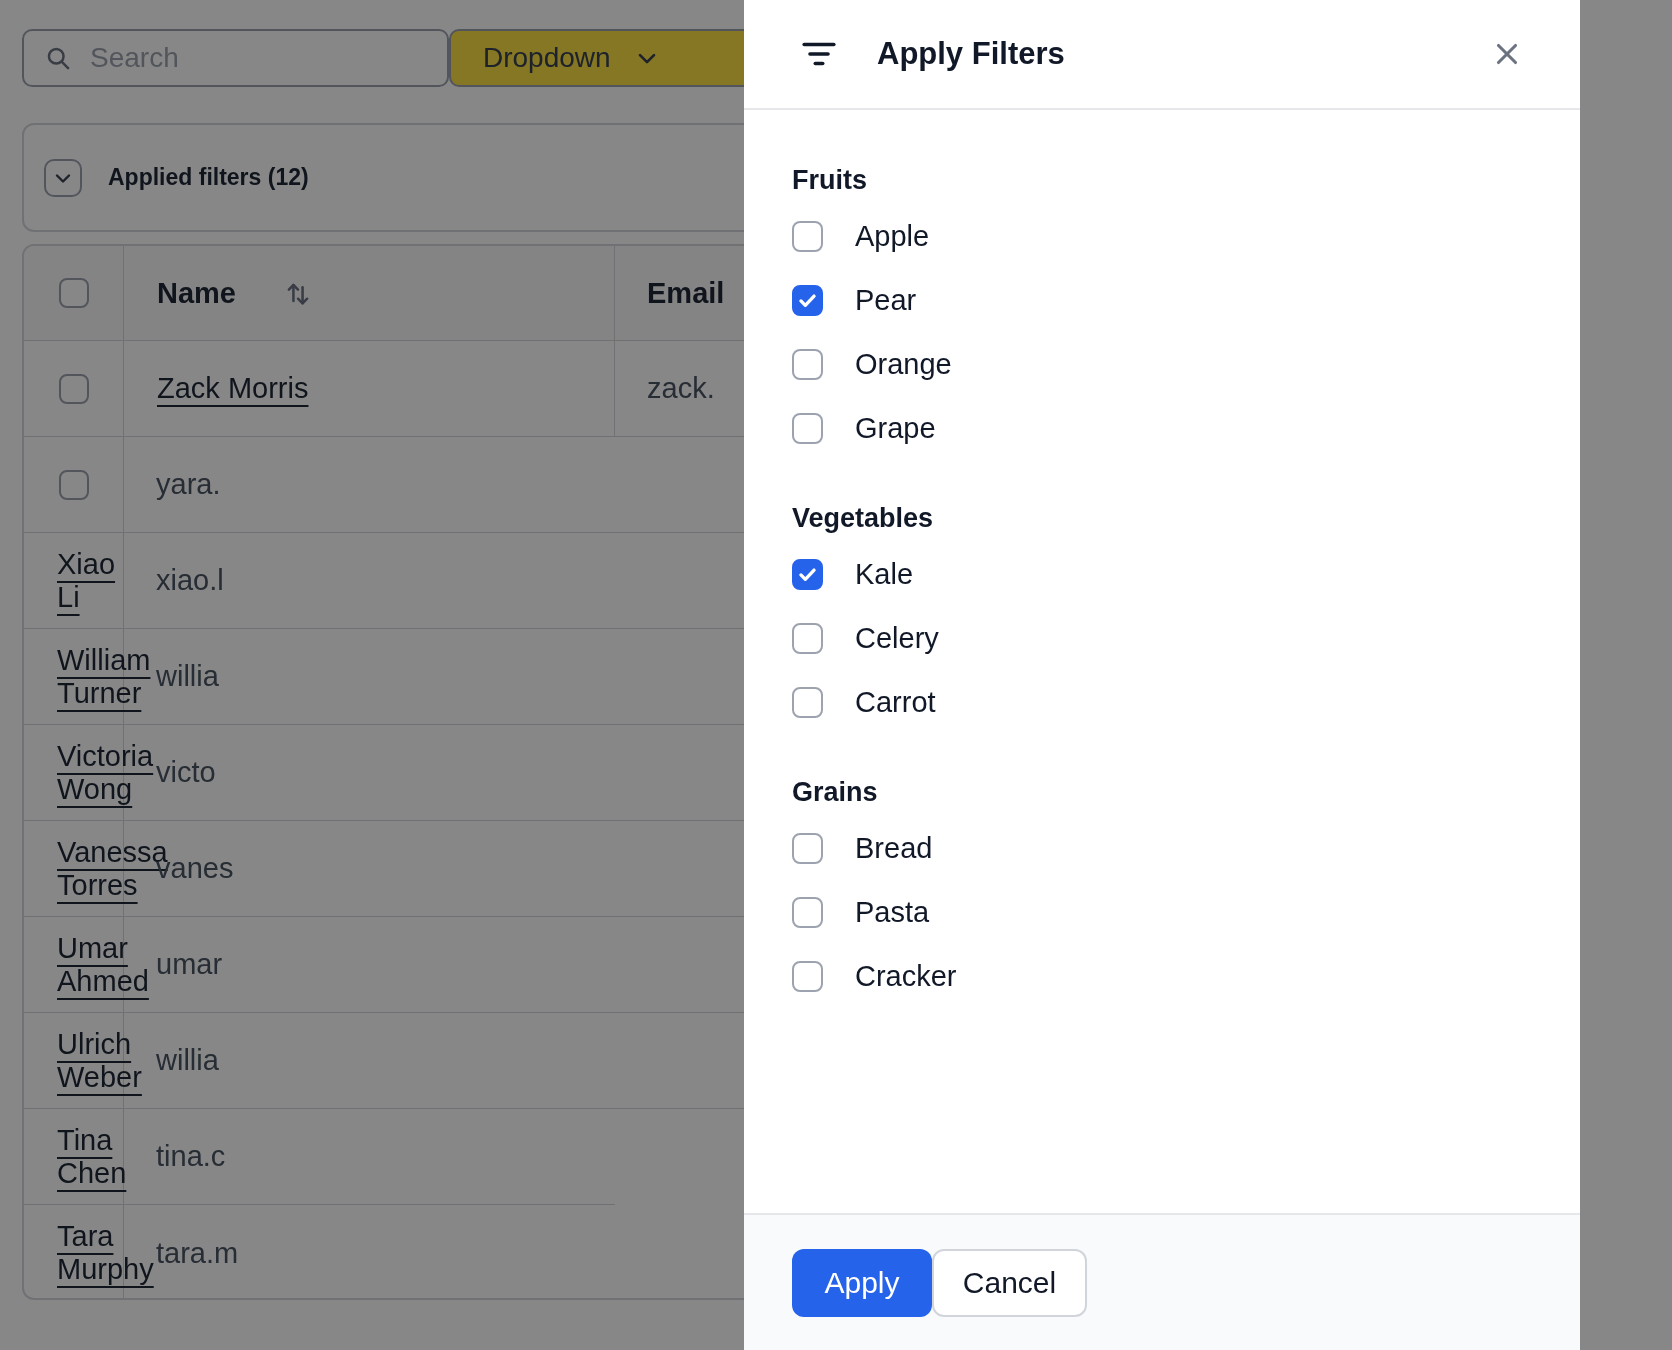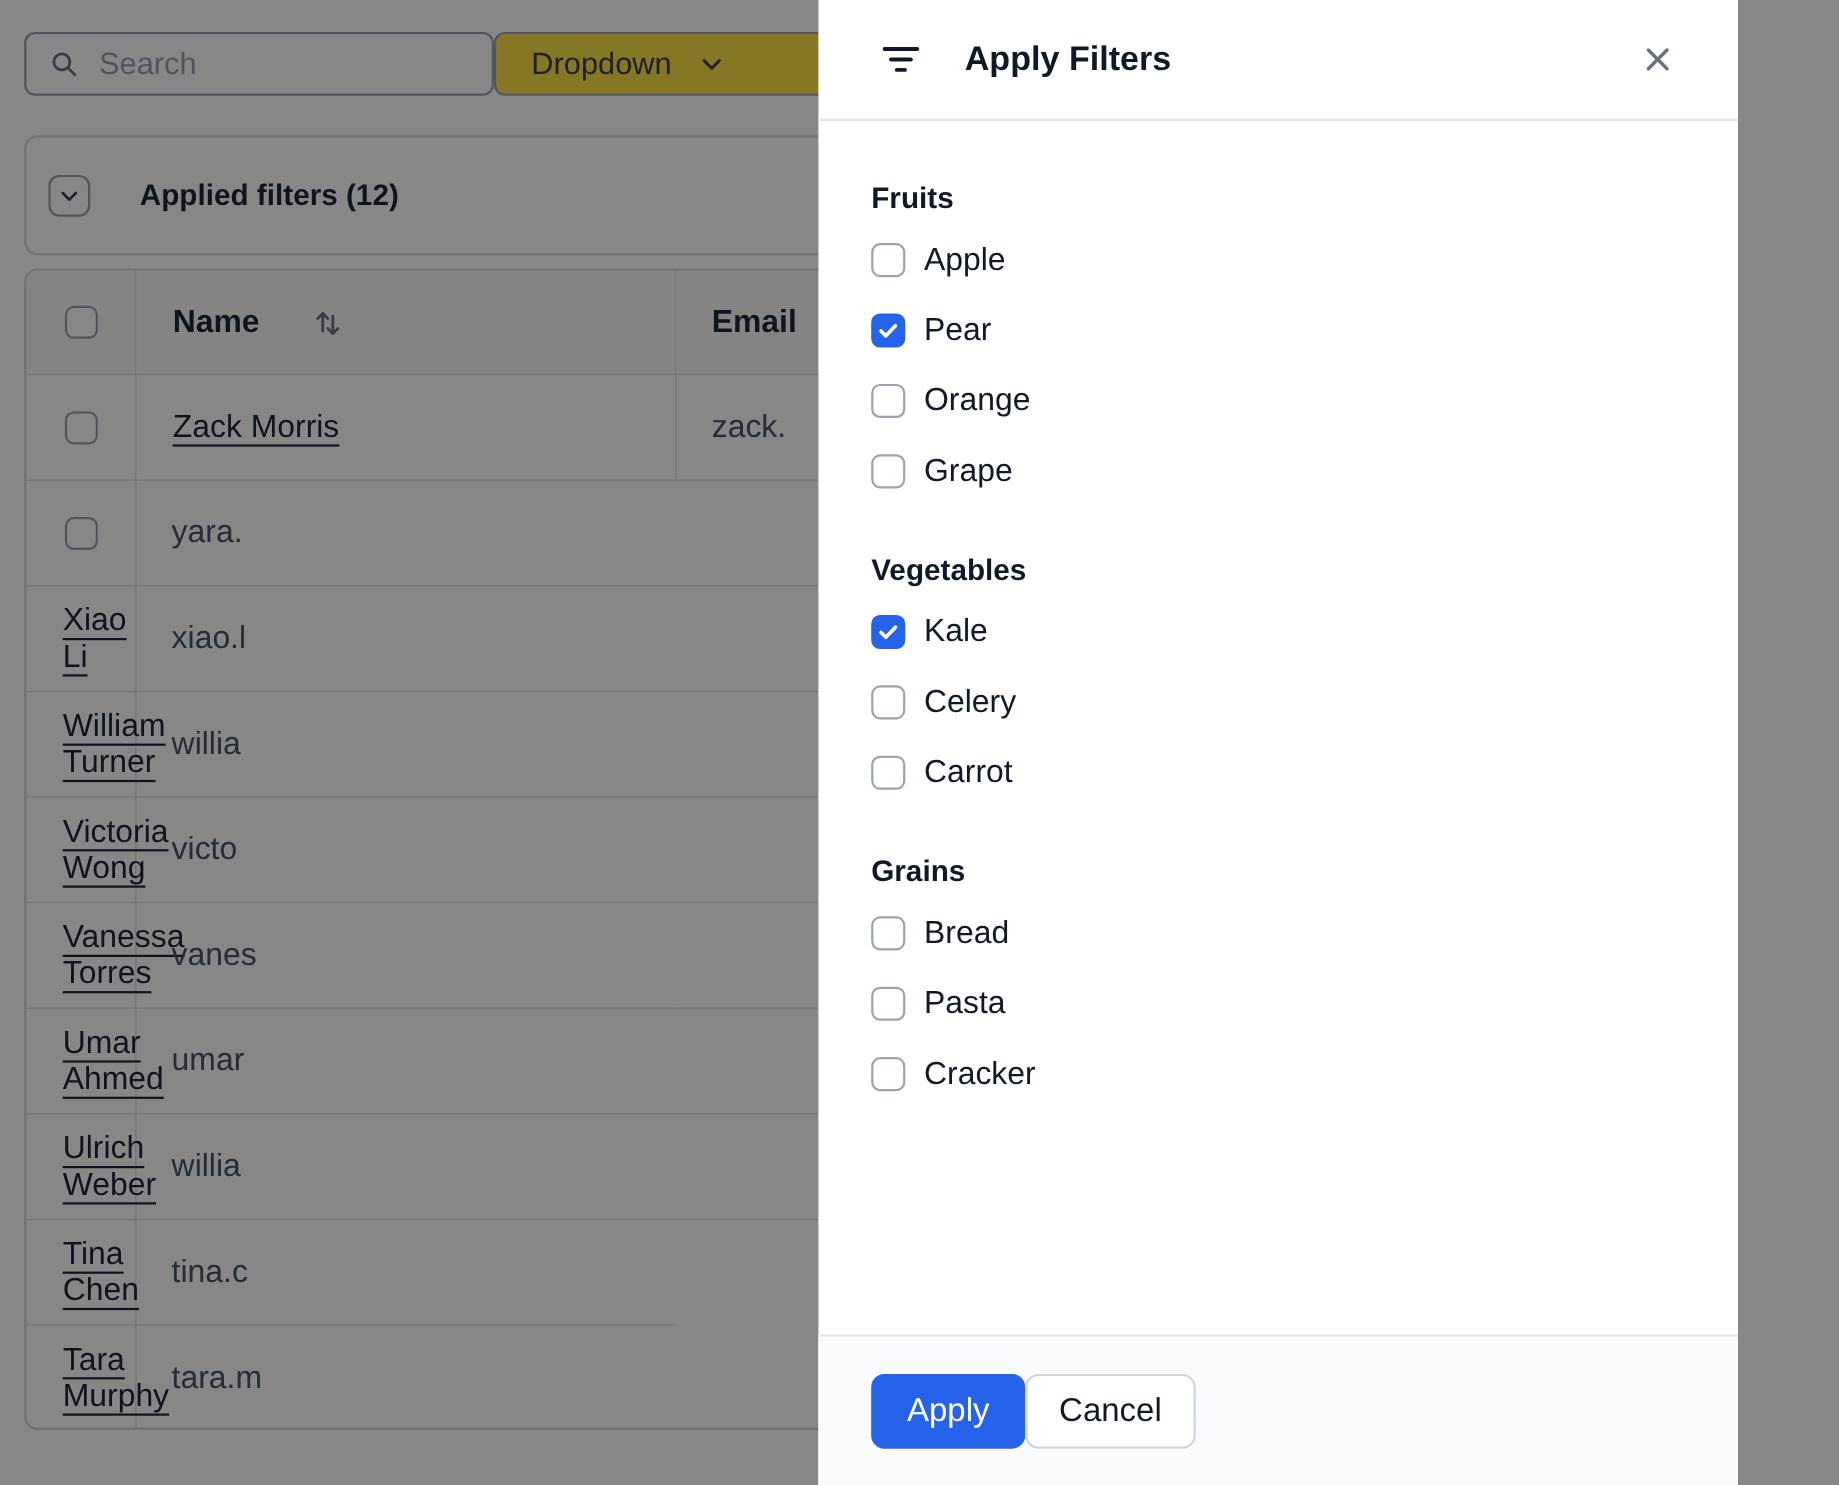--- a/index.html
+++ b/index.html
@@ -31,21 +31,21 @@
 
   .applied-card {
     position:absolute; left:22px; top:123px; width:830px; height:109px;
     border:2px solid #d1d5db; border-radius:12px; background:#fff;
     display:flex; align-items:center; padding-left:20px; gap:26px;
   }
   .applied-toggle {
     width:38px; height:38px; border:2px solid #9ca3af; border-radius:10px;
     background:#fff; display:flex; align-items:center; justify-content:center; cursor:pointer;
   }
-  .applied-label { font-size:27px; font-weight:bold; color:#1f2937;margin-left:19px; }
+  .applied-label { font-size:23px; font-weight:bold; color:#1f2937; }
 
   .table-card {
     position:absolute; left:22px; top:244px; width:900px; height:1056px;
     border:2px solid #d1d5db; border-radius:12px; background:#fff; overflow:hidden;
   }
   .tgrid { display:grid; grid-template-columns:100px 491px auto; }
   .cell {
     border-bottom:1.5px solid #d1d5db; display:flex; align-items:center;
     font-size:29px; color:#1f2937; min-height:96px;
   }
@@ -70,21 +70,21 @@
   }
   .panel-header {
     flex:none; height:110px; border-bottom:2px solid #e5e7eb;
     display:flex; align-items:center; padding:0 52px 0 57px;
   }
   .panel-title { font-size:31px; font-weight:bold; color:#111827; margin-left:40px; }
   .close-btn { margin-left:auto; display:flex; cursor:pointer; background:none; border:none; padding:4px; }
 
   .panel-body { flex:1; padding:12px 48px 0 48px; overflow:hidden; }
   .section-heading { font-size:27px; font-weight:bold; color:#111827; margin-top:42px; margin-bottom:8px; line-height:32px; }
-  .option-row { height:64px; display:flex; align-items:center; gap:17px; cursor:pointer; }
+  .option-row { height:64px; display:flex; align-items:center; gap:32px; cursor:pointer; }
   .cb {
     width:31px; height:31px; border:2px solid #9ca3af; border-radius:8px; background:#fff;
     display:flex; align-items:center; justify-content:center; flex:none;
   }
   .cb svg { display:none; }
   .cb.checked { background:#2563eb; border-color:#2563eb; }
   .cb.checked svg { display:block; }
   .option-label { font-size:29px; color:#111827; }
 
   .panel-footer {

